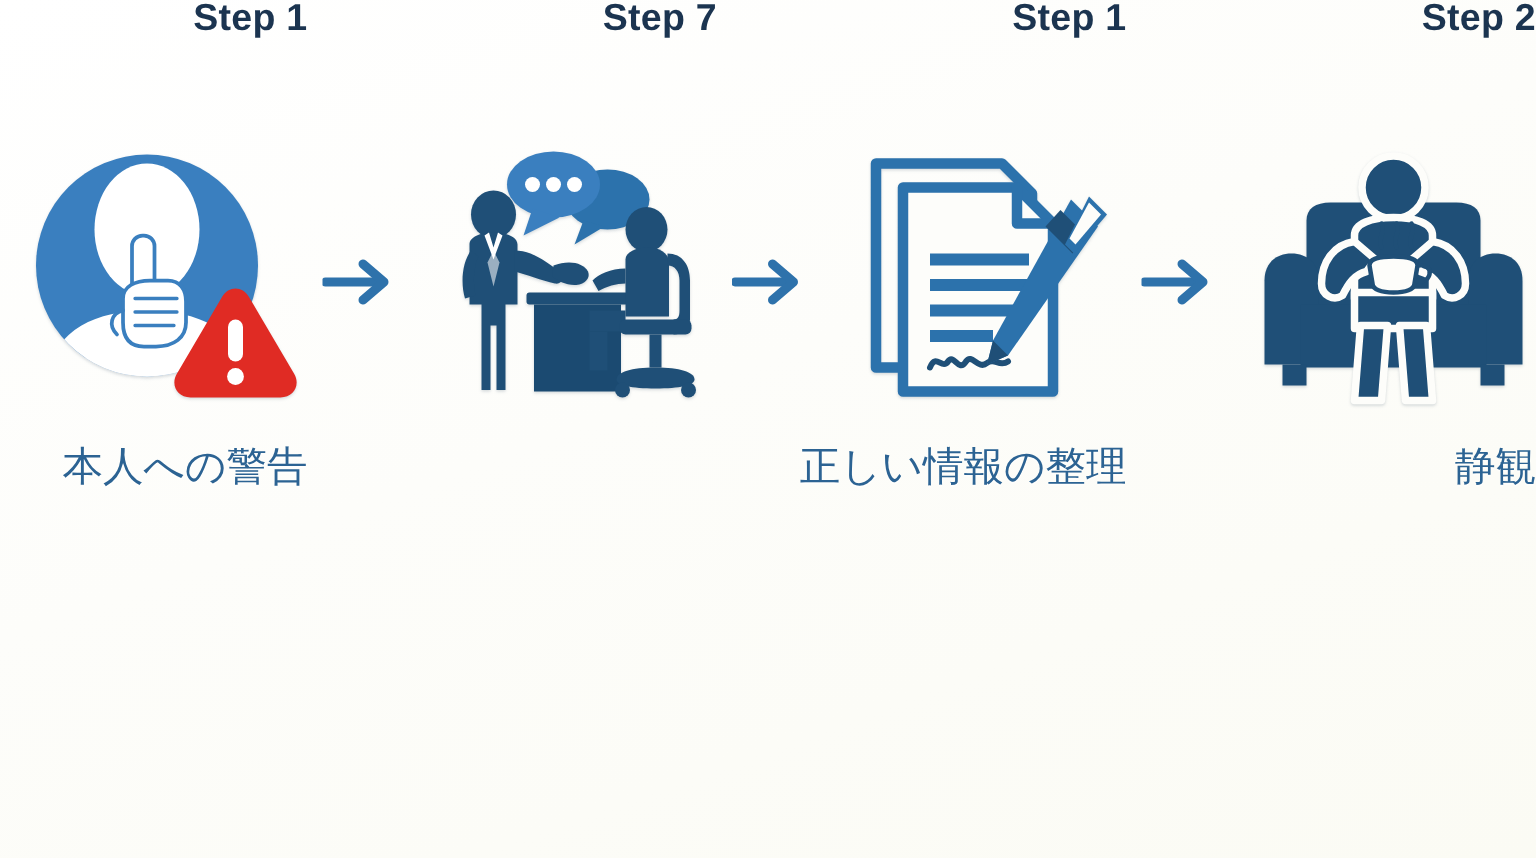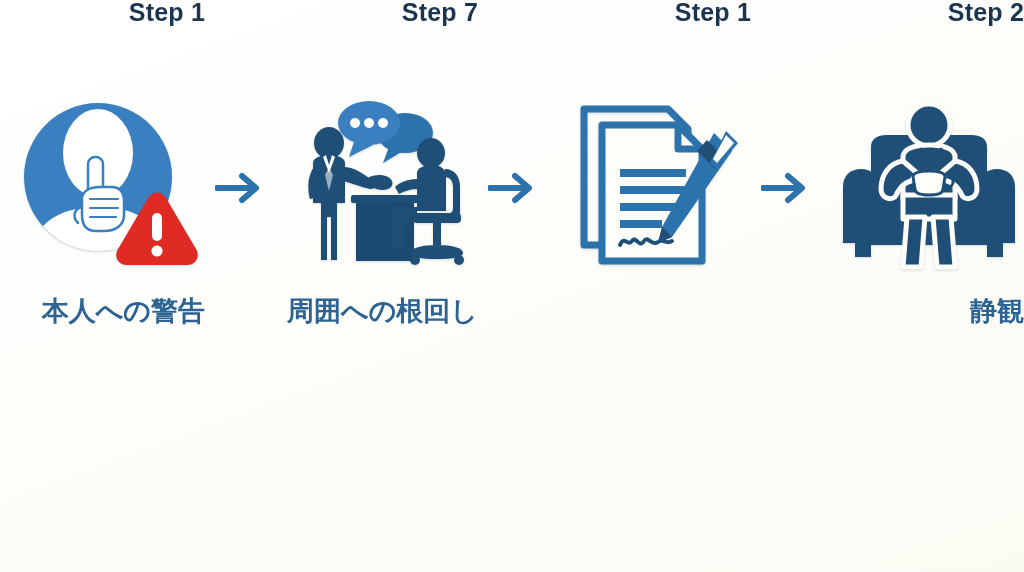--- a/index.html
+++ b/index.html
@@ -59,21 +59,21 @@
   }
 
   .step-art svg {
     display: block;
     filter: drop-shadow(0 1px 1px rgba(20,50,80,0.18));
   }
 
   .step-label {
     margin-top: 22px;
     font-size: 27px;
-    font-weight: 700;
+    font-weight: 400;
     color: #2c6393;
     line-height: 1.1;
     white-space: nowrap;
     text-shadow: 0 1px 0 rgba(255,255,255,0.6);
   }
 
   .arrow-cell {
     width: 68px;
     display: flex;
     align-items: center;
@@ -205,21 +205,20 @@
 
             <rect x="140" y="128" width="8" height="22"></rect>
 
             <path d="M118 158 C118 153 128 150 144 150 C160 150 170 153 170 158 C170 162 160 164 144 164 C128 164 118 162 118 158 Z"></path>
 
             <circle cx="122" cy="165" r="5"></circle>
             <circle cx="166" cy="165" r="5"></circle>
           </g>
         </svg>
       </div>
-      <div class="step-label">周囲への根回し</div>
     </div>
 
     <div class="arrow-cell">
       <div class="arrow-inner">
         <svg width="48" height="34" viewBox="0 0 48 34" xmlns="http://www.w3.org/2000/svg">
           <path d="M2 17 H38" stroke="#2e72ab" stroke-width="6" stroke-linecap="round" fill="none"></path>
           <path d="M27 5 L41 17 L27 29" stroke="#2e72ab" stroke-width="6" stroke-linecap="round" stroke-linejoin="round" fill="none"></path>
         </svg>
       </div>
     </div>
@@ -251,20 +250,21 @@
 
             <path d="M141 45 L159 63 L149 74 L131 56 Z" fill="#1f4f77"></path>
 
             <path d="M96 132 L106 142 L92 148 Z" fill="#1f4f77"></path>
 
             <path d="M160 36 L172 48 L150 74 L144 68 Z" fill="#2c72ac"></path>
             <path d="M160 40 L168 48 L151 68 L147 64 Z" fill="#fdfdfa"></path>
           </g>
         </svg>
       </div>
+      <div class="step-label">正しい情報の整理</div>
     </div>
 
     <div class="arrow-cell">
       <div class="arrow-inner">
         <svg width="48" height="34" viewBox="0 0 48 34" xmlns="http://www.w3.org/2000/svg">
           <path d="M2 17 H38" stroke="#2e72ab" stroke-width="6" stroke-linecap="round" fill="none"></path>
           <path d="M27 5 L41 17 L27 29" stroke="#2e72ab" stroke-width="6" stroke-linecap="round" stroke-linejoin="round" fill="none"></path>
         </svg>
       </div>
     </div>

